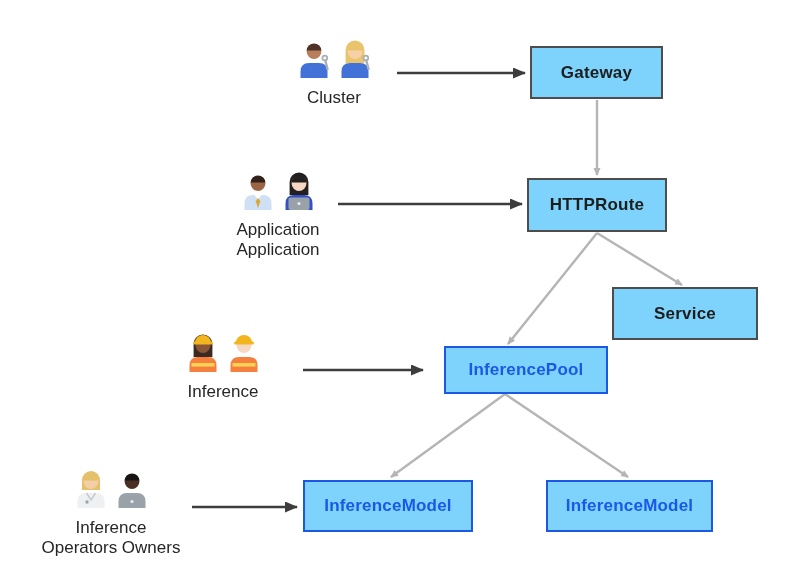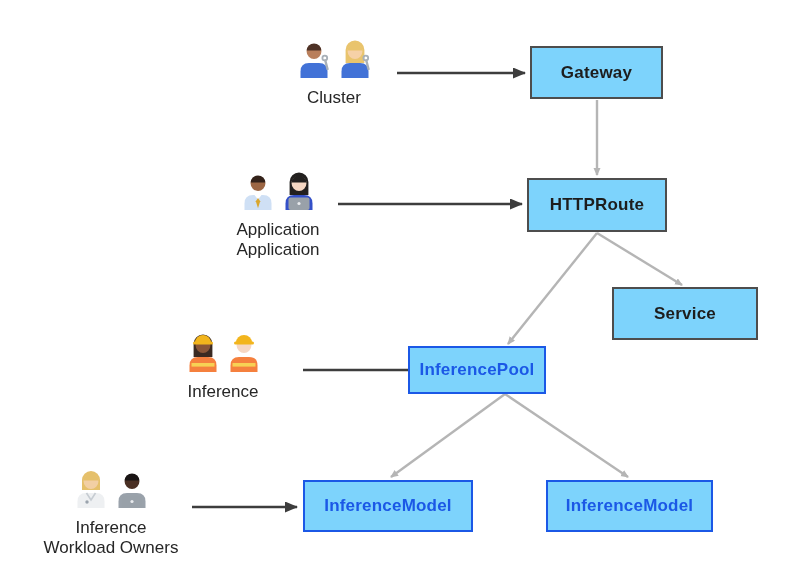--- a/index.html
+++ b/index.html
@@ -51,21 +51,21 @@
 
   <div class="node dark" style="left:530px;top:46px;width:133px;height:53px">
     <span>Gateway</span>
   </div>
   <div class="node dark" style="left:612px;top:287px;width:146px;height:53px">
     <span>Service</span>
   </div>
   <div class="node dark" style="left:527px;top:178px;width:140px;height:54px">
     <span>HTTPRoute</span>
   </div>
-  <div class="node blue" style="left:408px;top:346px;width:138px;height:48px">
+  <div class="node blue" style="left:444px;top:346px;width:164px;height:48px">
     <span>InferencePool</span>
   </div>
   <div class="node blue" style="left:303px;top:480px;width:170px;height:52px">
     <span>InferenceModel</span>
   </div>
   <div class="node blue" style="left:546px;top:480px;width:167px;height:52px">
     <span>InferenceModel</span>
   </div>
 
   <div class="persona" style="left:244px;top:36px">
@@ -151,17 +151,17 @@
         <svg width="36" height="42" viewBox="0 0 36 42" xmlns="http://www.w3.org/2000/svg">
           <circle cx="18" cy="15.5" r="7.4" fill="#4a3024"></circle>
           <path d="M10.7,14.6 a7.3,7.1 0 0 1 14.6,0 Z" fill="#191414"></path>
           <path d="M4.5,42 L4.5,35.5 Q4.5,27 13,27 L23,27 Q31.5,27 31.5,35.5 L31.5,42 Z" fill="#9aa2ab"></path>
           <rect x="7.5" y="29.5" width="21" height="12.5" rx="2" fill="#99a1a9"></rect>
           <circle cx="18" cy="35.5" r="1.6" fill="#e9ebee"></circle>
         </svg>
       </div>
     <div class="plabel">
       <div>Inference</div>
-      <div>Workload Owners</div>
+      <div>Operators Owners</div>
     </div>
   </div>
 
 </div>
 
 </body></html>

